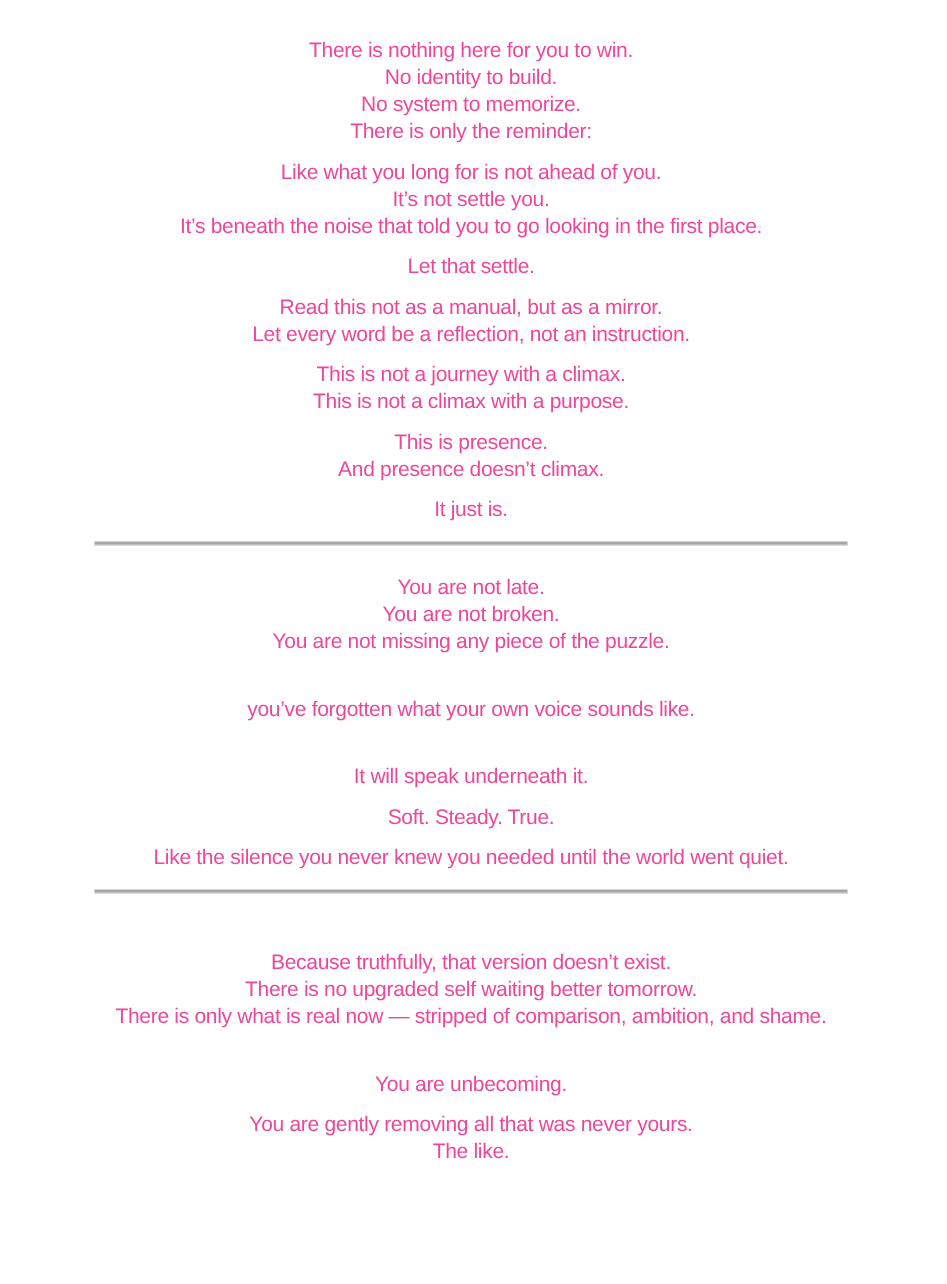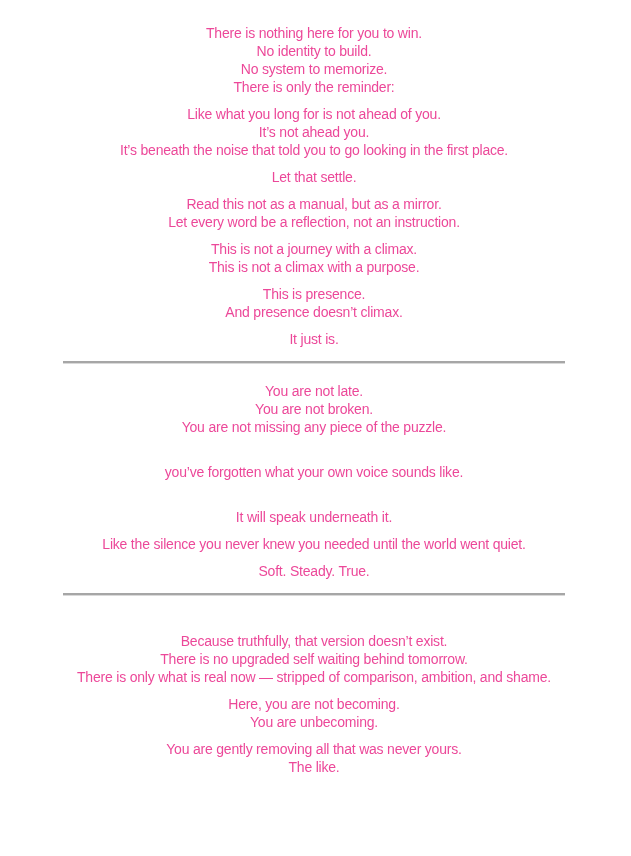--- a/index.html
+++ b/index.html
@@ -40,30 +40,30 @@
     border-bottom: 1px solid #d9d9d9;
     margin: 13px 0 18px 0;
   }
 </style>
 </head>
 <body>
 
 <div class="page">
   <div class="doc" id="doc-body">
       <p><span>There is nothing here for you to win.</span><br><span>No identity to build.</span><br><span>No system to memorize.</span><br><span>There is only the reminder:</span></p>
-      <p><span>Like what you long for is not ahead of you.</span><br><span>It’s not ahead you.</span><br><span>It’s beneath the noise that told you to go looking in the first place.</span></p>
+      <p><span>Like what you long for is not ahead of you.</span><br><span>It’s not settle you.</span><br><span>It’s beneath the noise that told you to go looking in the first place.</span></p>
       <p><span>Let that settle.</span></p>
       <p><span>Read this not as a manual, but as a mirror.</span><br><span>Let every word be a reflection, not an instruction.</span></p>
       <p><span>This is not a journey with a climax.</span><br><span>This is not a climax with a purpose.</span></p>
       <p><span>This is presence.</span><br><span>And presence doesn’t climax.</span></p>
       <p><span>It just is.</span></p>
       <hr class="divider">
       <p><span>You are not late.</span><br><span>You are not broken.</span><br><span>You are not missing any piece of the puzzle.</span></p>
       <p><br><span>you’ve forgotten what your own voice sounds like.</span></p>
       <p><br><span>It will speak underneath it.</span></p>
+      <p><span>Soft. Steady. True.</span></p>
       <p><span>Like the silence you never knew you needed until the world went quiet.</span></p>
-      <p><span>Soft. Steady. True.</span></p>
       <hr class="divider">
-      <p><br><span>Because truthfully, that version doesn’t exist.</span><br><span>There is no upgraded self waiting behind tomorrow.</span><br><span>There is only what is real now — stripped of comparison, ambition, and shame.</span></p>
-      <p><span>Here, you are not becoming.</span><br><span>You are unbecoming.</span></p>
+      <p><br><span>Because truthfully, that version doesn’t exist.</span><br><span>There is no upgraded self waiting better tomorrow.</span><br><span>There is only what is real now — stripped of comparison, ambition, and shame.</span></p>
+      <p><br><span>You are unbecoming.</span></p>
       <p><span>You are gently removing all that was never yours.</span><br><span>The like.</span></p>
     </div>
 </div>
 
 </body></html>

